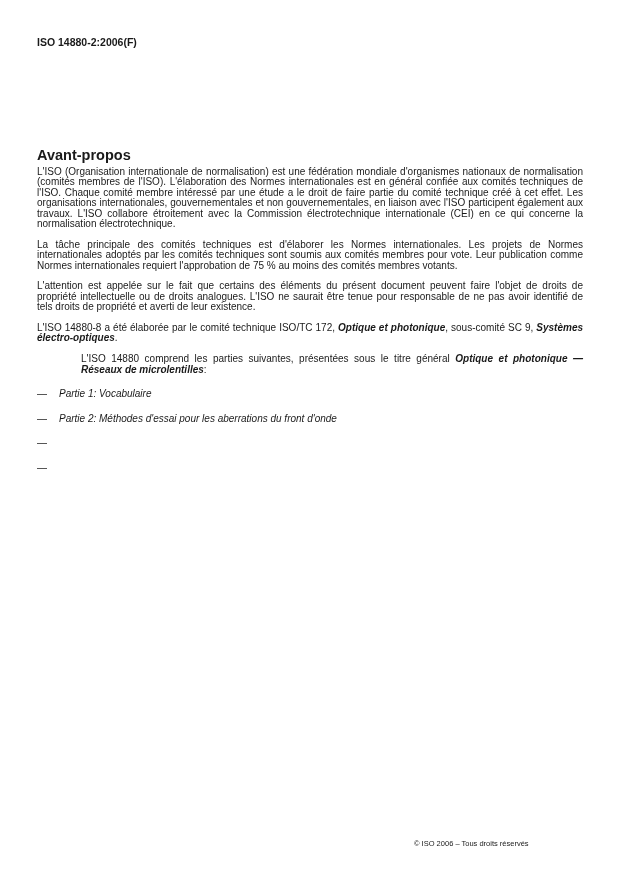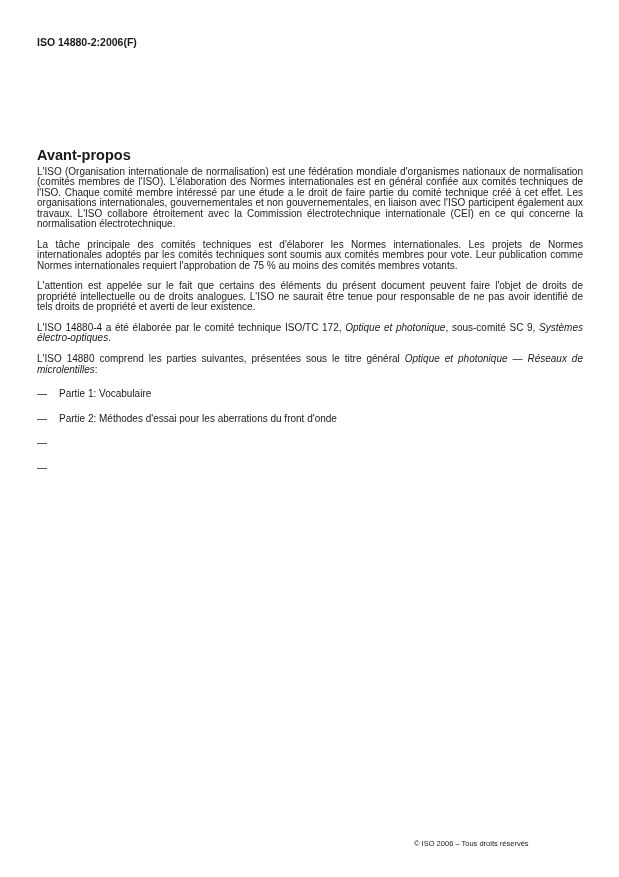--- a/index.html
+++ b/index.html
@@ -5,38 +5,38 @@
   html, body { margin:0; padding:0; background:#ffffff; }
   body { width:619px; height:877px; position:relative; overflow:hidden;
          font-family:"Liberation Sans", sans-serif; color:#1a1a1a; }
   .header { position:absolute; left:37px; top:36px; font-size:10.5px; font-weight:bold; }
   .title { position:absolute; left:37px; top:137px; font-size:14.5px; font-weight:bold;margin-top:10px; }
   .body { position:absolute; left:37px; top:167px; width:546px; font-size:10px; line-height:10.4px; }
   .body p { margin:0 0 10.4px 0; text-align:justify; text-align-last:left; }
   .list { margin:0; padding:0; list-style:none; }
   .list li { display:flex; margin:0 0 14.2px 0; height:10.4px; }
   .list .dash { width:22px; flex:none; }
-  .list .txt { }
-  em { font-style:italic; }
+  .list .txt { font-style:italic; }
+  em { font-style:italic;font-weight:bold; }
   .footer-left { position:absolute; left:37px; top:888px; font-size:12px; }
   .footer-right { position:absolute; left:414px; top:839px; font-size:7.5px; }
 </style>
 </head>
 <body>
 
 <div class="header">ISO 14880-2:2006(F)</div>
 
 <div class="title">Avant-propos</div>
 
 <div class="body">
   <p>L'ISO (Organisation internationale de normalisation) est une fédération mondiale d'organismes nationaux de normalisation (comités membres de l'ISO). L'élaboration des Normes internationales est en général confiée aux comités techniques de l'ISO. Chaque comité membre intéressé par une étude a le droit de faire partie du comité technique créé à cet effet. Les organisations internationales, gouvernementales et non gouvernementales, en liaison avec l'ISO participent également aux travaux. L'ISO collabore étroitement avec la Commission électrotechnique internationale (CEI) en ce qui concerne la normalisation électrotechnique.</p>
   <p>La tâche principale des comités techniques est d'élaborer les Normes internationales. Les projets de Normes internationales adoptés par les comités techniques sont soumis aux comités membres pour vote. Leur publication comme Normes internationales requiert l'approbation de 75 % au moins des comités membres votants.</p>
   <p>L'attention est appelée sur le fait que certains des éléments du présent document peuvent faire l'objet de droits de propriété intellectuelle ou de droits analogues. L'ISO ne saurait être tenue pour responsable de ne pas avoir identifié de tels droits de propriété et averti de leur existence.</p>
-  <p><span>L'ISO 14880-4 a été élaborée par le comité technique ISO/TC 172, </span><em>Optique et photonique</em><span>, sous-comité SC 9, </span><em>Systèmes électro-optiques</em><span>.</span></p>
-  <p style="margin-bottom:14px;"><span>L'ISO 14880 comprend les parties suivantes, présentées sous le titre général </span><em>Optique et photonique — Réseaux de microlentilles</em><span>:</span></p>
+  <p><span>L'ISO 14880-8 a été élaborée par le comité technique ISO/TC 172, </span><em>Optique et photonique</em><span>, sous-comité SC 9, </span><em>Systèmes électro-optiques</em><span>.</span></p>
+  <p style="margin-bottom:14px;margin-left:44px;"><span>L'ISO 14880 comprend les parties suivantes, présentées sous le titre général </span><em>Optique et photonique — Réseaux de microlentilles</em><span>:</span></p>
   <ul class="list">
     <li>
         <span class="dash">—</span>
         <span class="txt">Partie 1: Vocabulaire</span>
       </li>
     <li>
         <span class="dash">—</span>
         <span class="txt">Partie 2: Méthodes d'essai pour les aberrations du front d'onde</span>
       </li>
     <li>

